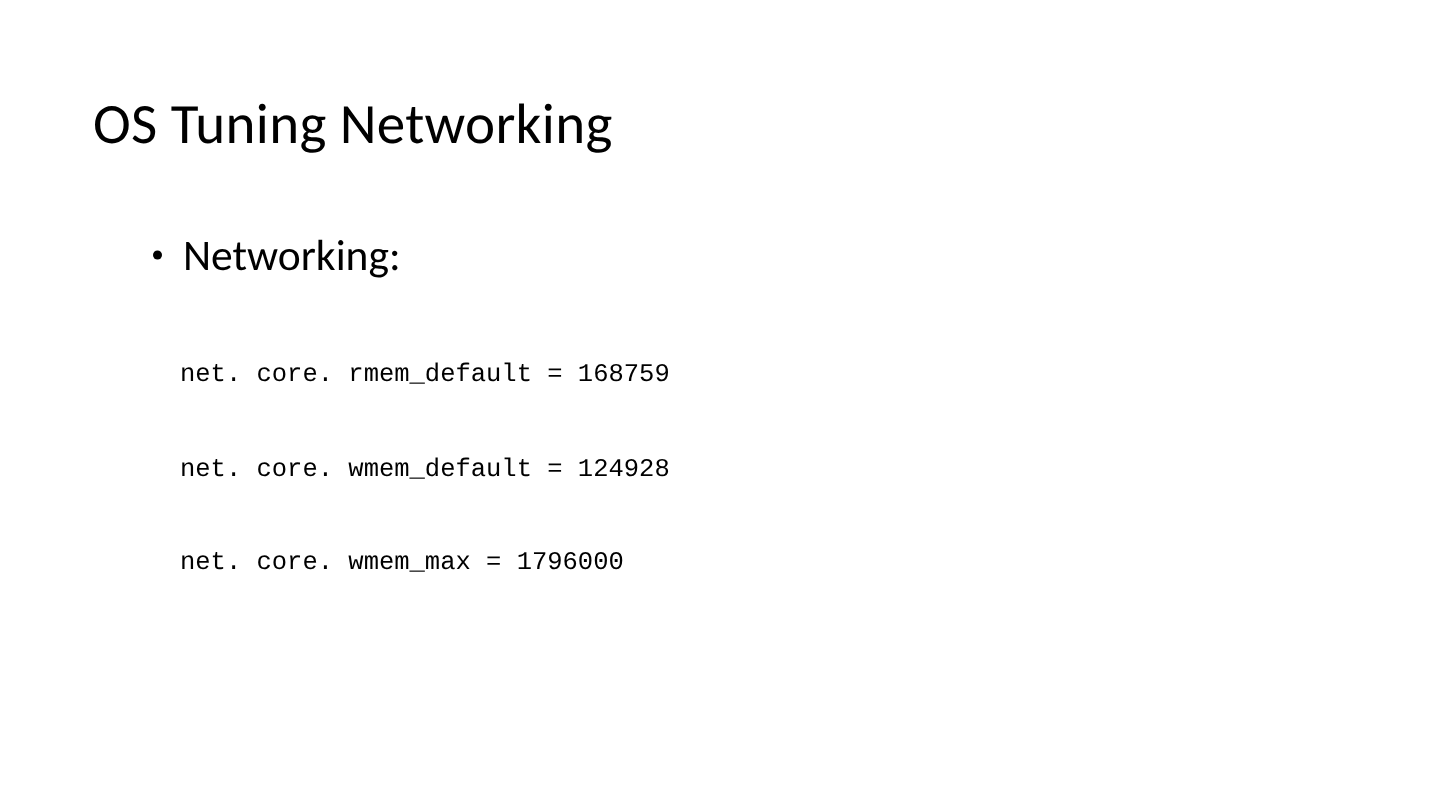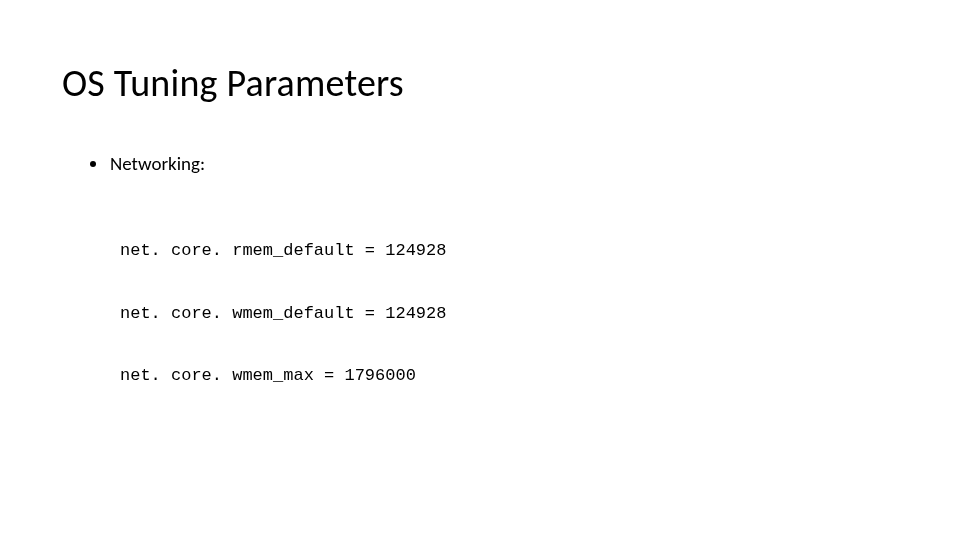--- a/index.html
+++ b/index.html
@@ -21,25 +21,25 @@
   .title {
     position: absolute;
     left: 62px;
     top: 60px;
     font-size: 38px;
     font-weight: 400;
     letter-spacing: 0.2px;
   }
   .bullet-row {
     position: absolute;
-    left: 90px;
+    left: 102px;
     top: 152px;
     display: flex;
     align-items: center;
-    font-size: 19px;
+    font-size: 29px;
   }
   .bullet-dot {
     width: 6px;
     height: 6px;
     border-radius: 50%;
     background: #000;
     margin-right: 14px;
     flex: none;
   }
   .code-block {
@@ -50,29 +50,29 @@
     font-size: 17px;
     line-height: 1.22;
     white-space: pre;
   }
 </style>
 </head>
 <body>
 
 <div class="slide">
 
-  <div class="title">OS Tuning Parameters</div>
+  <div class="title">OS Tuning Networking</div>
 
   <div class="bullet-row">
     <span class="bullet-dot"></span>
     <span>Networking:</span>
   </div>
 
   <div class="code-block">
-    <div>net. core. rmem_default = 124928</div>
+    <div>net. core. rmem_default = 168759</div>
     <div>net. core. wmem_default = 124928</div>
     <div>net. core. wmem_max = 1796000</div>
     
     
     
   </div>
 
 </div>
 
 </body></html>

